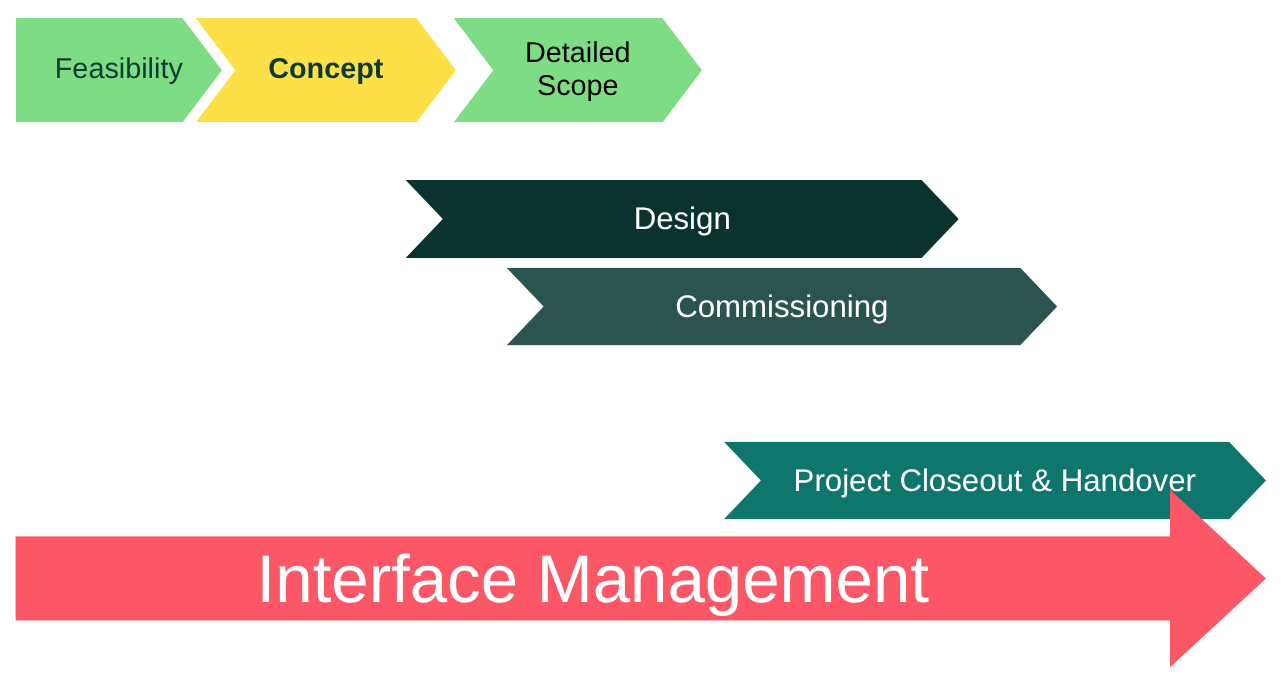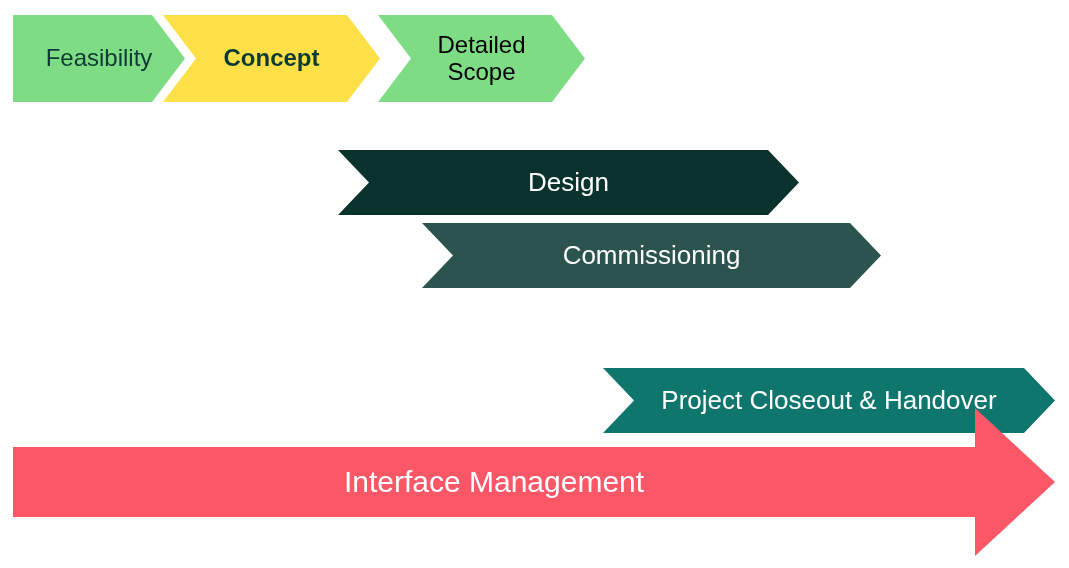--- a/index.html
+++ b/index.html
@@ -43,21 +43,21 @@
   .wrap-narrow { max-width: 120px; }
   .arrow-body {
     position: absolute;
     left: 13px;
     top: 447px;
     width: 962px;
     height: 70px;
     display: flex;
     align-items: center;
     justify-content: center;
-    font-size: 30px;
+    font-size: 56px;
   }
   .arrow-head {
     position: absolute;
     left: 975px;
     top: 408px;
     width: 80px;
     height: 148px;
     clip-path: polygon(0% 0%, 100% 50%, 0% 100%);
   }
 </style>

